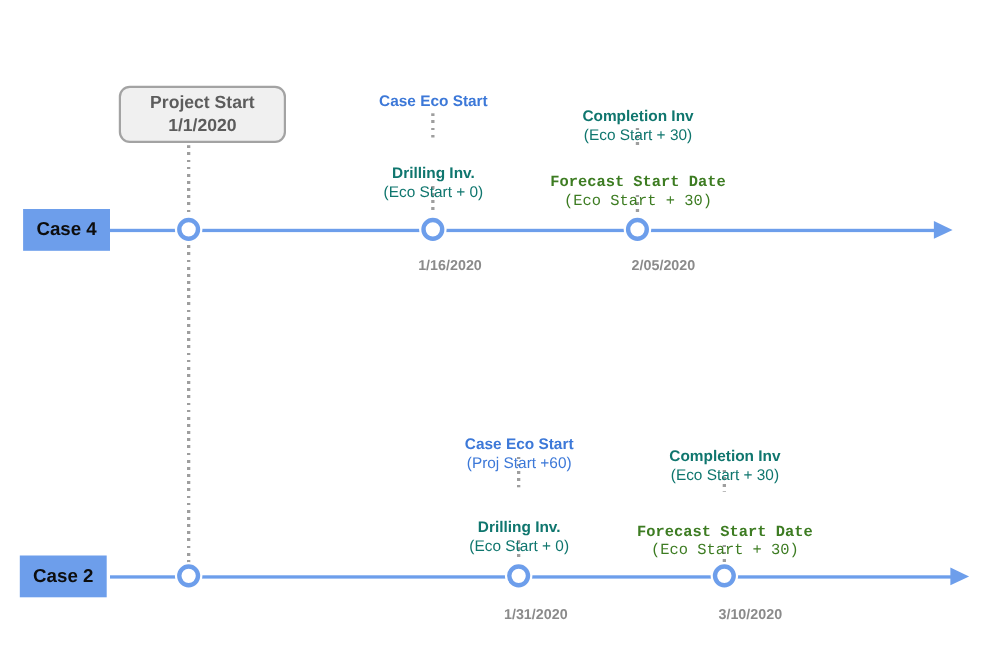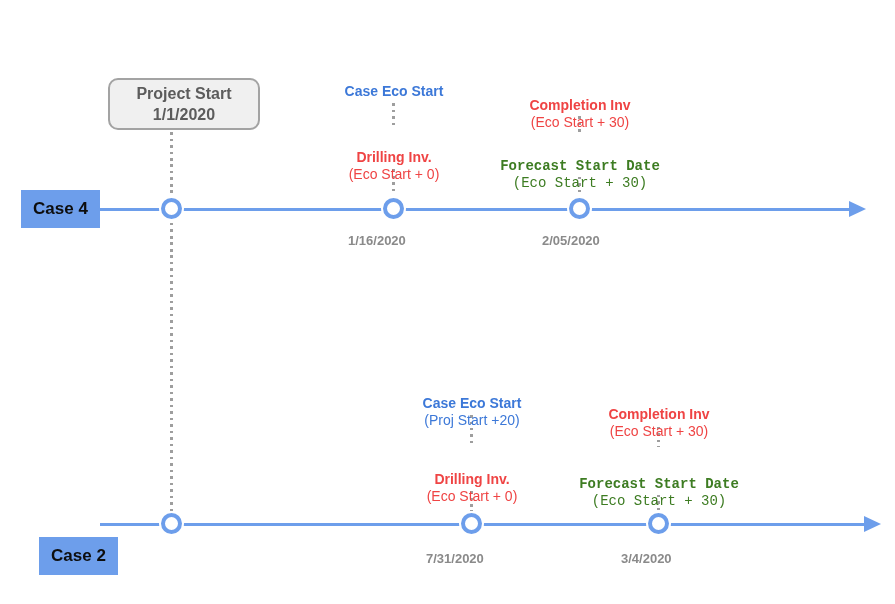--- a/index.html
+++ b/index.html
@@ -44,26 +44,26 @@
   .dotv {
     width:3px; z-index:0;
     background-image:repeating-linear-gradient(to bottom,
       #9e9e9e 0px, #9e9e9e 2.5px, transparent 2.5px, transparent 6.5px);
   }
 
   
   .ann { width:170px; text-align:center; font-size:14px; line-height:17px; z-index:2; }
   .ann .t { font-weight:bold;margin-top:20px; }
   .blue  { color:#3c78d8; }
-  .red   { color:#ef4444; }
+  .red   { color:#0f766e; }
   .green { color:#3d7c22;font-family:Liberation Mono, monospace; }
 
   
   .date {
-    width:90px; text-align:left; color:#8a8a8a;
+    width:90px; text-align:right; color:#8a8a8a;
     font-weight:bold; font-size:13px; z-index:2;
   }
 </style>
 </head>
 <body>
 
 <div class="canvas">
 
   <div class="abs psbox">
     <div>Project Start</div>
@@ -99,29 +99,29 @@
   </div>
   <div class="abs dotv" style="left:578px; top:177px; height:18px;"></div>
 
   <div class="abs ms" style="left:161px; top:198px;"></div>
   <div class="abs ms" style="left:383px; top:198px;"></div>
   <div class="abs ms" style="left:569px; top:198px;"></div>
 
   <div class="abs date" style="left:348px; top:233px;">1/16/2020</div>
   <div class="abs date" style="left:542px; top:233px;">2/05/2020</div>
 
-  <div class="abs case-label" style="left:39px; top:505px;margin-top:32px;">
+  <div class="abs case-label" style="left:18px; top:505px;">
     <span>Case 2</span>
   </div>
   <div class="abs tl-line" style="left:100px; top:523px; width:765px;"></div>
   <div class="abs arrowhead" style="left:864px; top:516px;"></div>
 
   <div class="abs ann blue" style="left:387px; top:375px;">
     <div class="t">Case Eco Start</div>
-    <div>(Proj Start +20)</div>
+    <div>(Proj Start +60)</div>
   </div>
   <div class="abs dotv" style="left:470px; top:415px; height:28px;"></div>
   <div class="abs ann red" style="left:387px; top:451px;">
     <div class="t">Drilling Inv.</div>
     <div>(Eco Start + 0)</div>
   </div>
   <div class="abs dotv" style="left:470px; top:491px; height:20px;"></div>
 
   <div class="abs ann red" style="left:574px; top:386px;">
     <div class="t">Completion Inv</div>
@@ -131,16 +131,16 @@
   <div class="abs ann green" style="left:574px; top:456px;">
     <div class="t">Forecast Start Date</div>
     <div>(Eco Start + 30)</div>
   </div>
   <div class="abs dotv" style="left:657px; top:495px; height:16px;"></div>
 
   <div class="abs ms" style="left:161px; top:513px;"></div>
   <div class="abs ms" style="left:461px; top:513px;"></div>
   <div class="abs ms" style="left:648px; top:513px;"></div>
 
-  <div class="abs date" style="left:426px; top:551px;">7/31/2020</div>
-  <div class="abs date" style="left:621px; top:551px;">3/4/2020</div>
+  <div class="abs date" style="left:426px; top:551px;">1/31/2020</div>
+  <div class="abs date" style="left:621px; top:551px;">3/10/2020</div>
 
 </div>
 
 </body></html>

